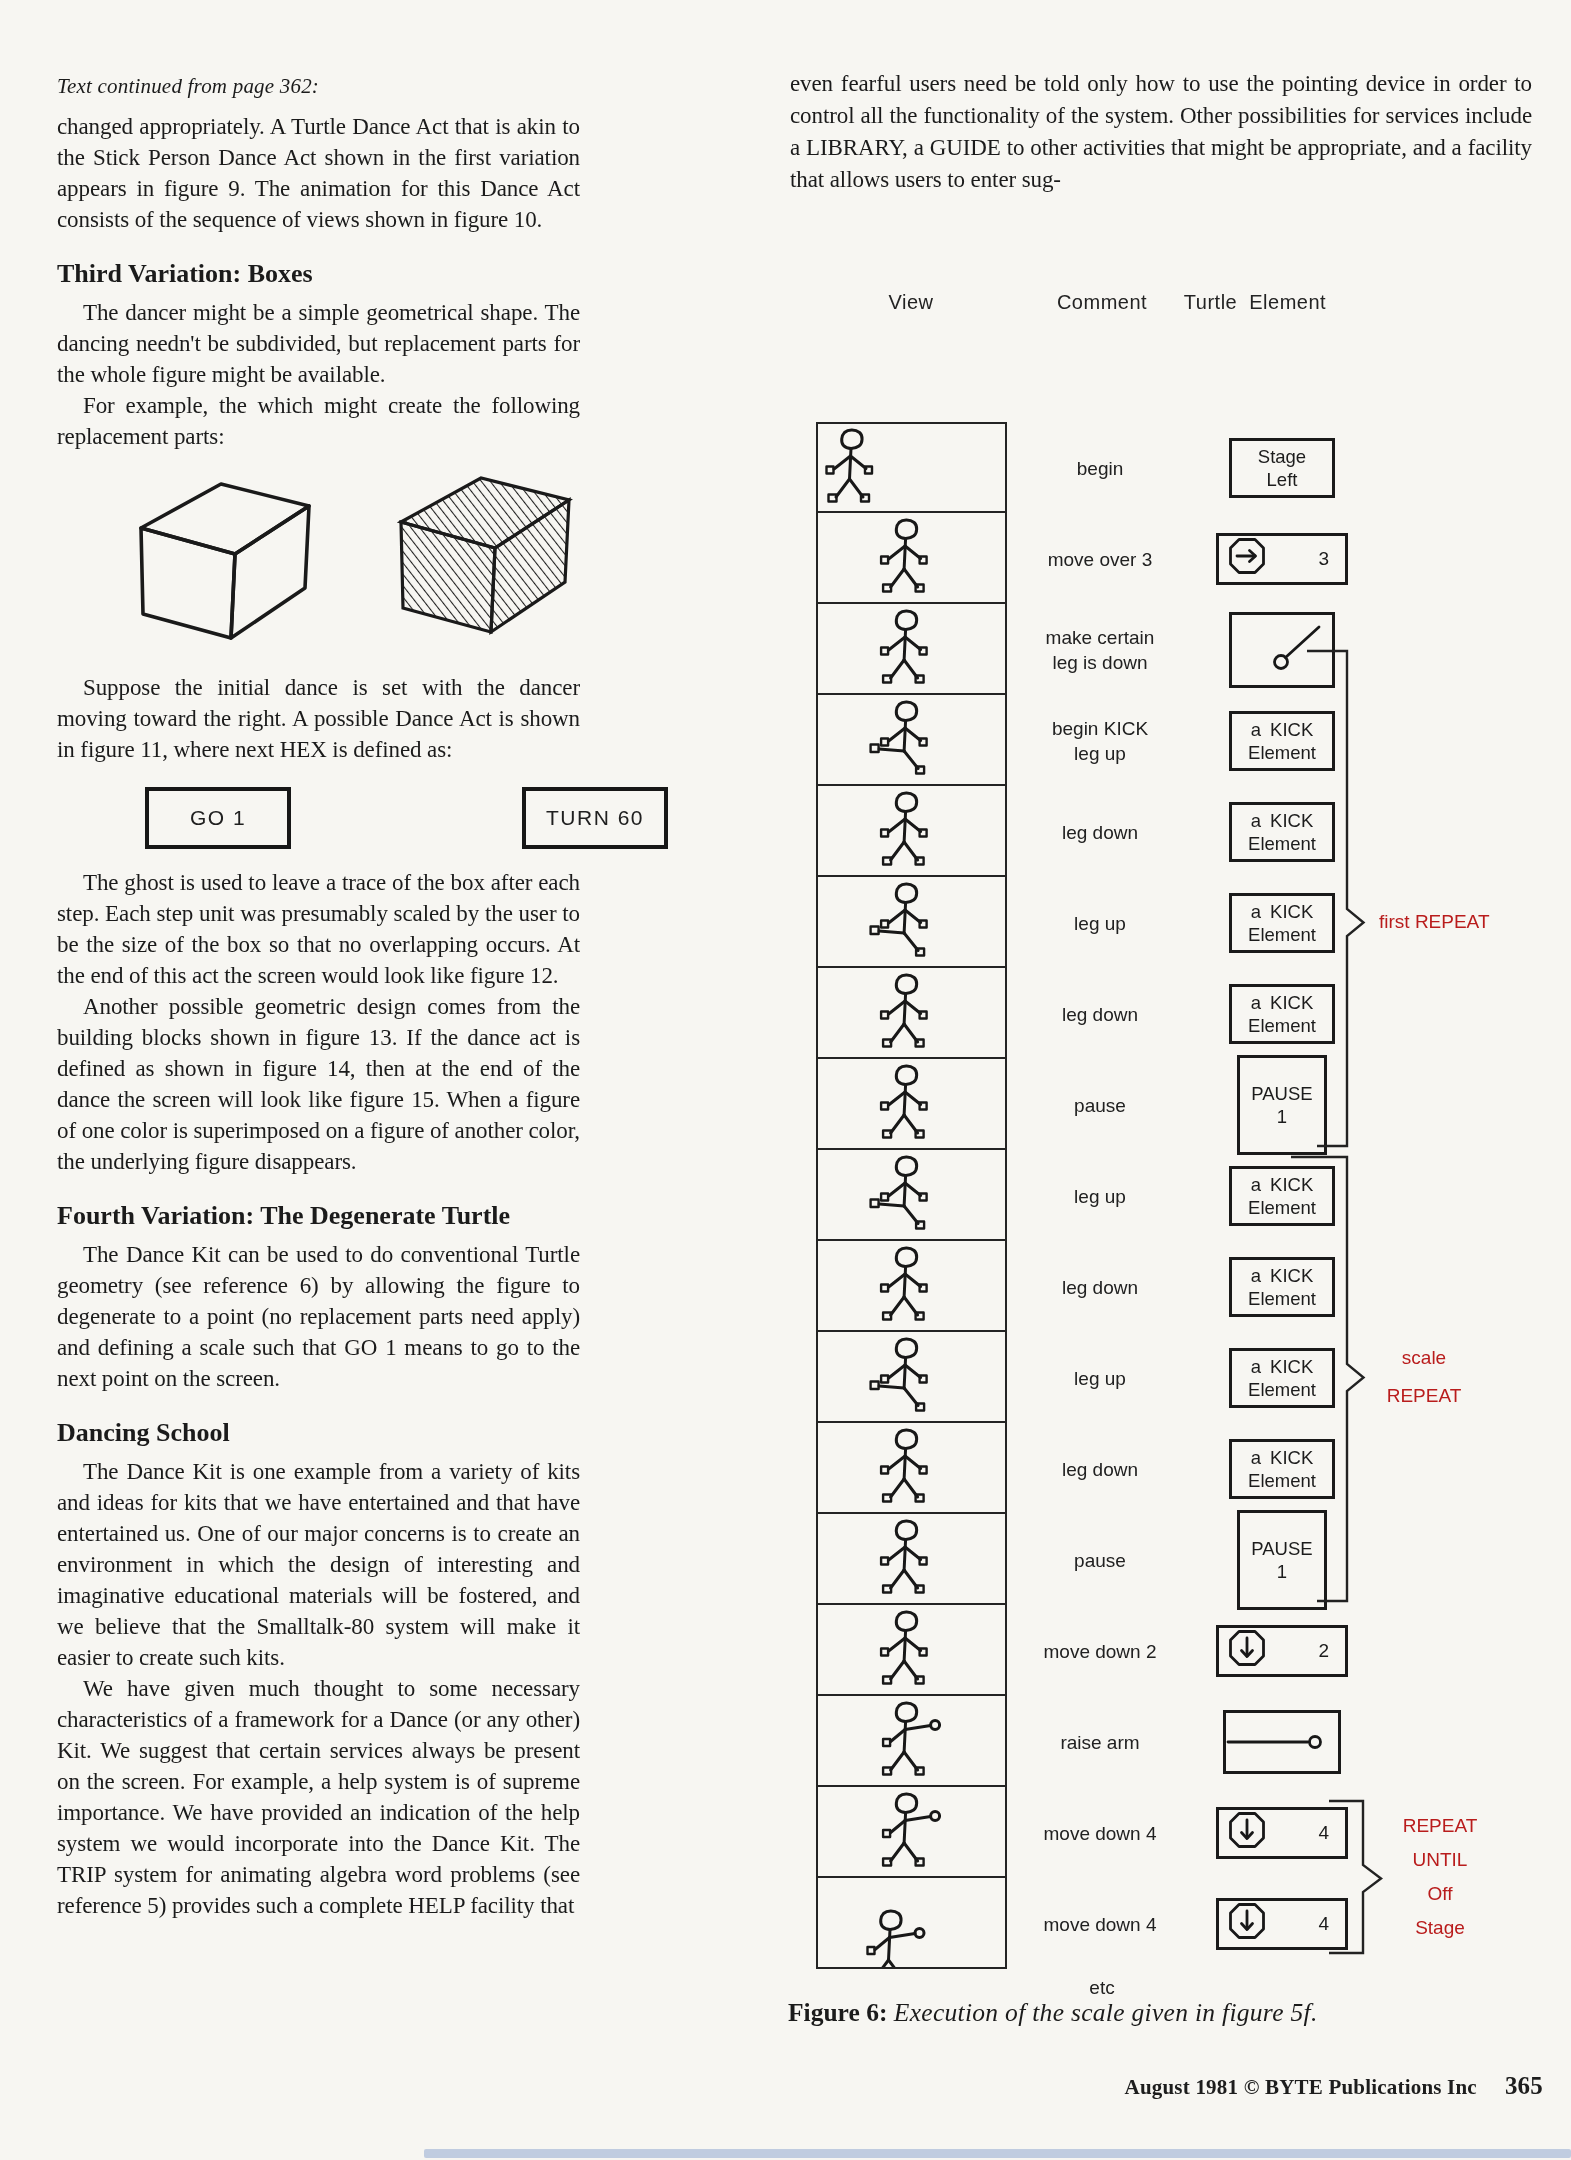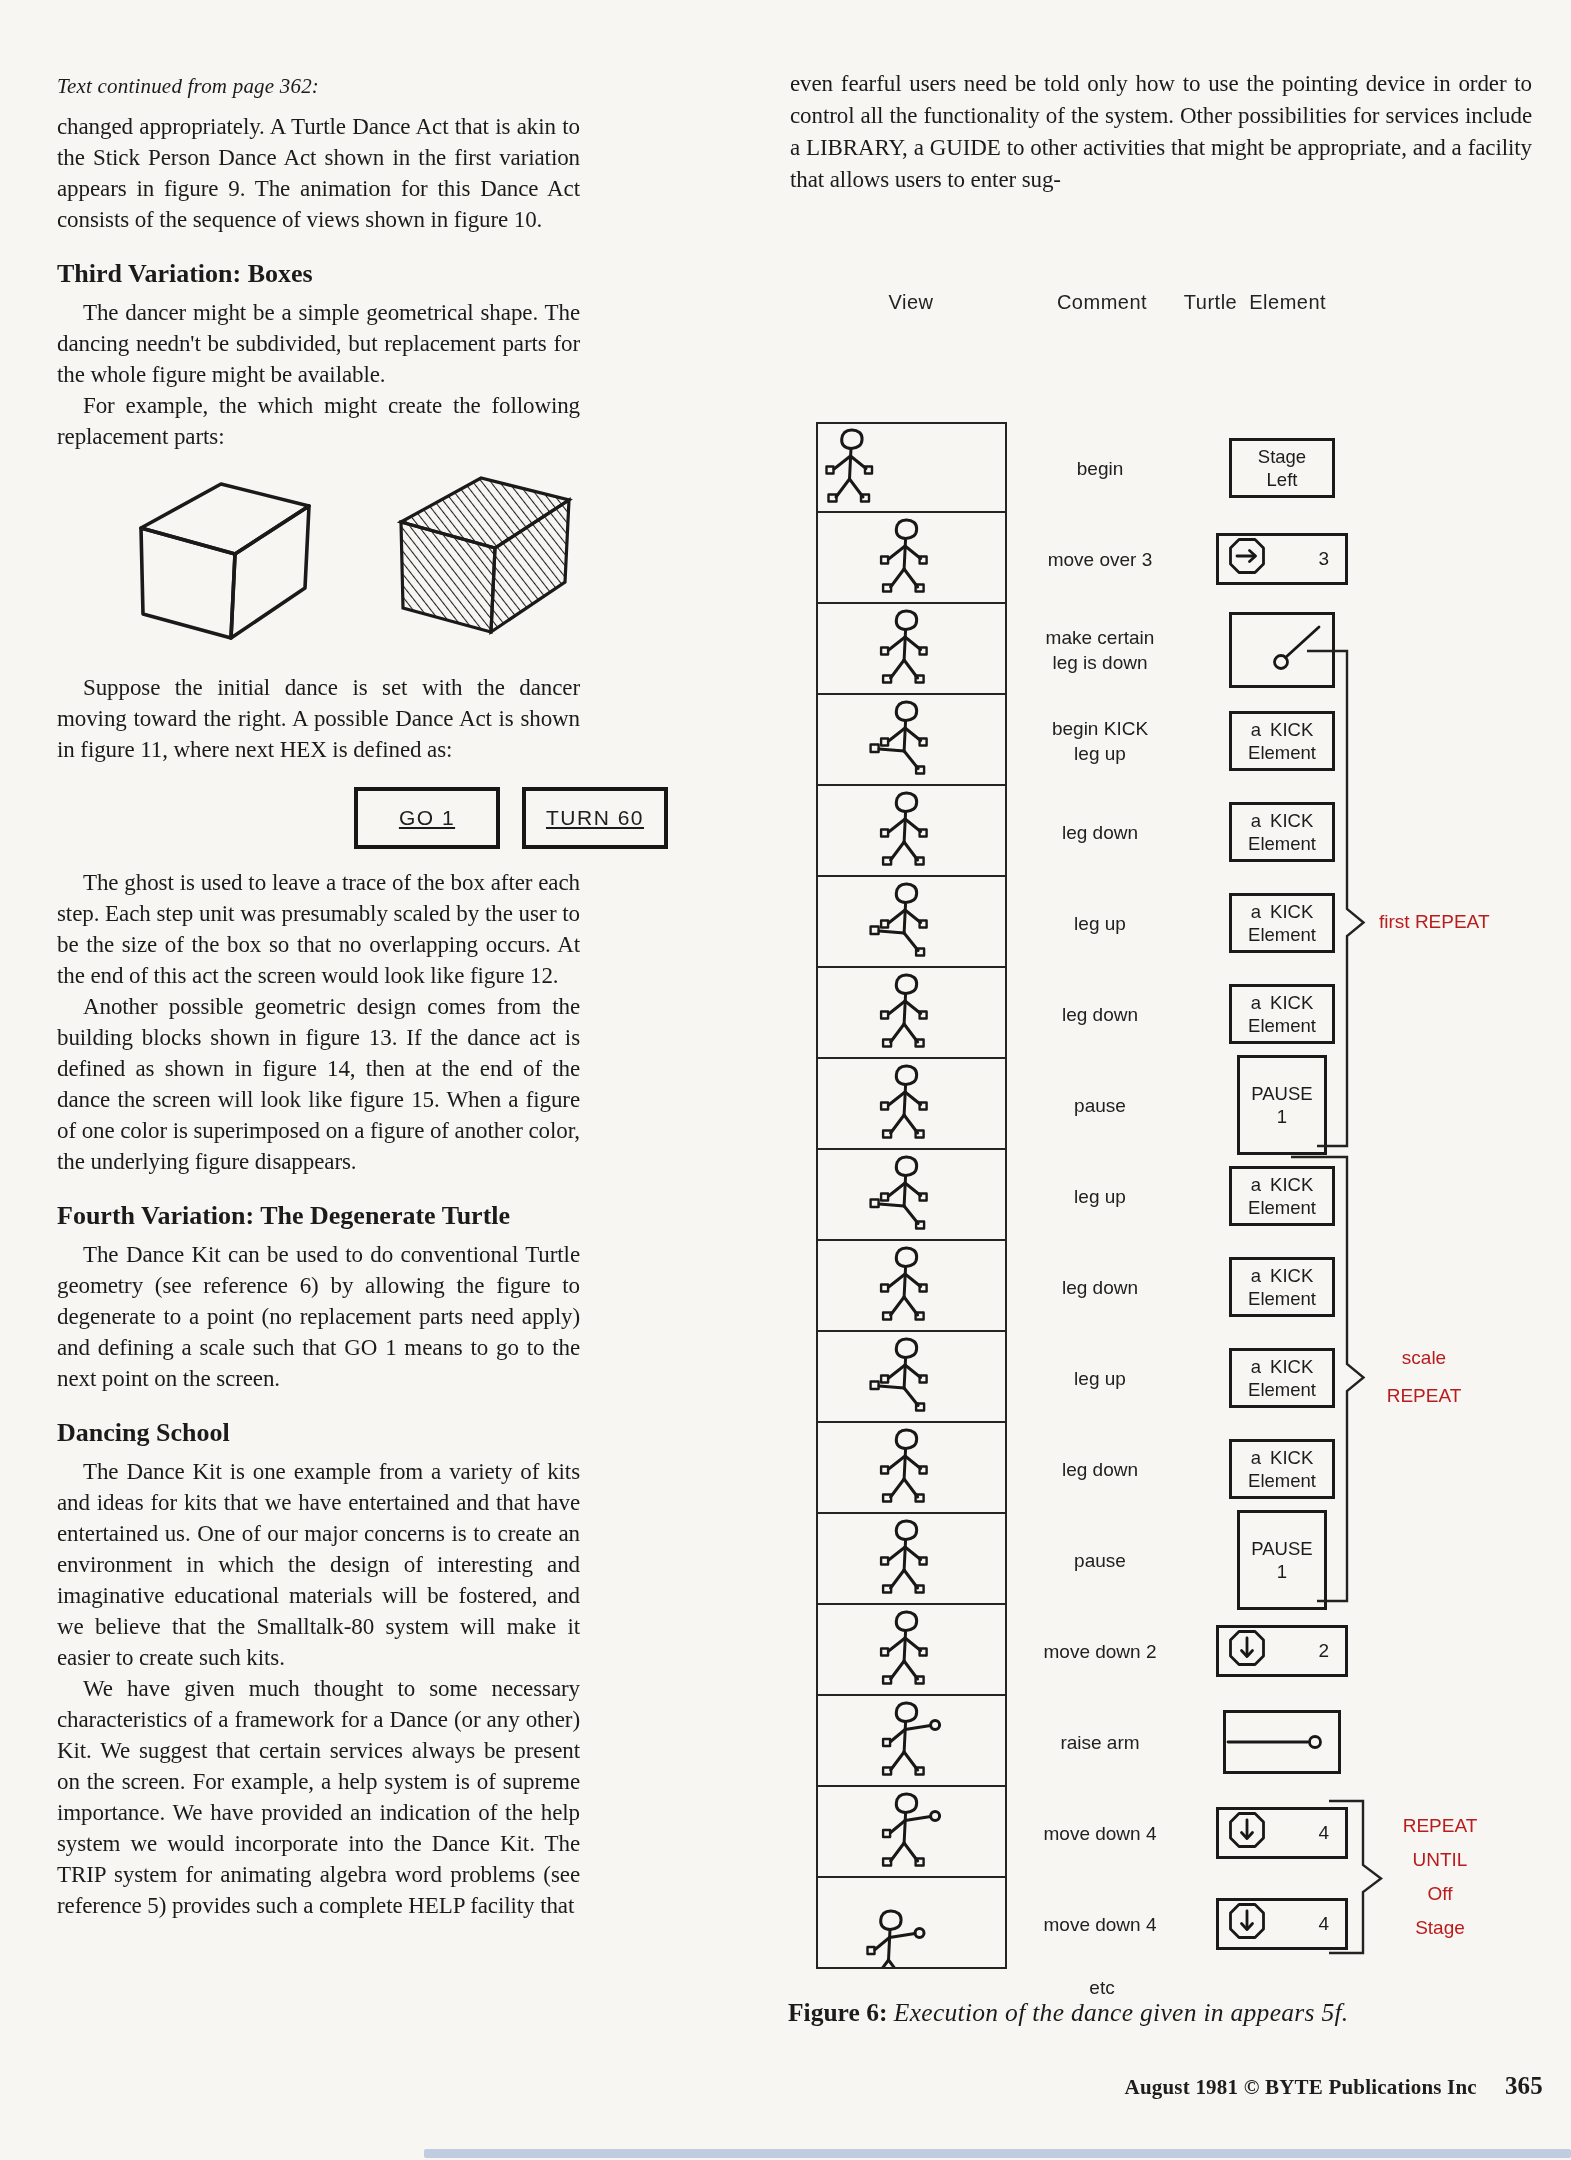--- a/index.html
+++ b/index.html
@@ -19,23 +19,22 @@
   .body-p {
     margin:0; font-size:23px; line-height:31px; text-align:justify;
     letter-spacing:-0.1px;
   }
   .body-p.indent { text-indent:26px; }
   .sec-head {
     margin:24px 0 8px 0; font-size:26px; font-weight:bold; line-height:30px;
   }
   .boxes-art { margin:16px 0 12px 0; height:192px; position:relative; }
   .cmd-row {
-    margin:22px 0 18px 0; display:flex; gap:22px; justify-content:flex-end;
+    margin:22px 0 18px 0; display:flex; gap:22px; justify-content:space-between;
     transform:translateX(88px);
-    text-decoration:underline;
   }
   .cmd-box {
     border:4px solid #171717; padding:0 10px; min-width:118px; height:54px;
     display:flex; align-items:center; justify-content:center;
     font-family:"Liberation Sans","DejaVu Sans",sans-serif;
     font-size:21px; letter-spacing:1.5px; color:#202020; background:transparent;
   }
   
   .right-col-text {
     position:absolute; left:790px; top:68px; width:742px;
@@ -639,19 +638,19 @@
         <div>REPEAT</div>
         <div>UNTIL</div>
         <div>Off</div>
         <div>Stage</div>
       </div>
     <div class="etc-label">etc</div>
   </div>
 
   <div class="caption">
     <span class="cap-b">Figure 6:</span>
-    <span class="cap-i">Execution of the dance given in appears 5f.</span>
+    <span class="cap-i">Execution of the scale given in figure 5f.</span>
   </div>
   <div class="footer">
     <span>August 1981 © BYTE Publications Inc</span><span class="pageno">365</span>
   </div>
   <div class="bottom-bar"></div>
 </div>
 
 </body></html>

